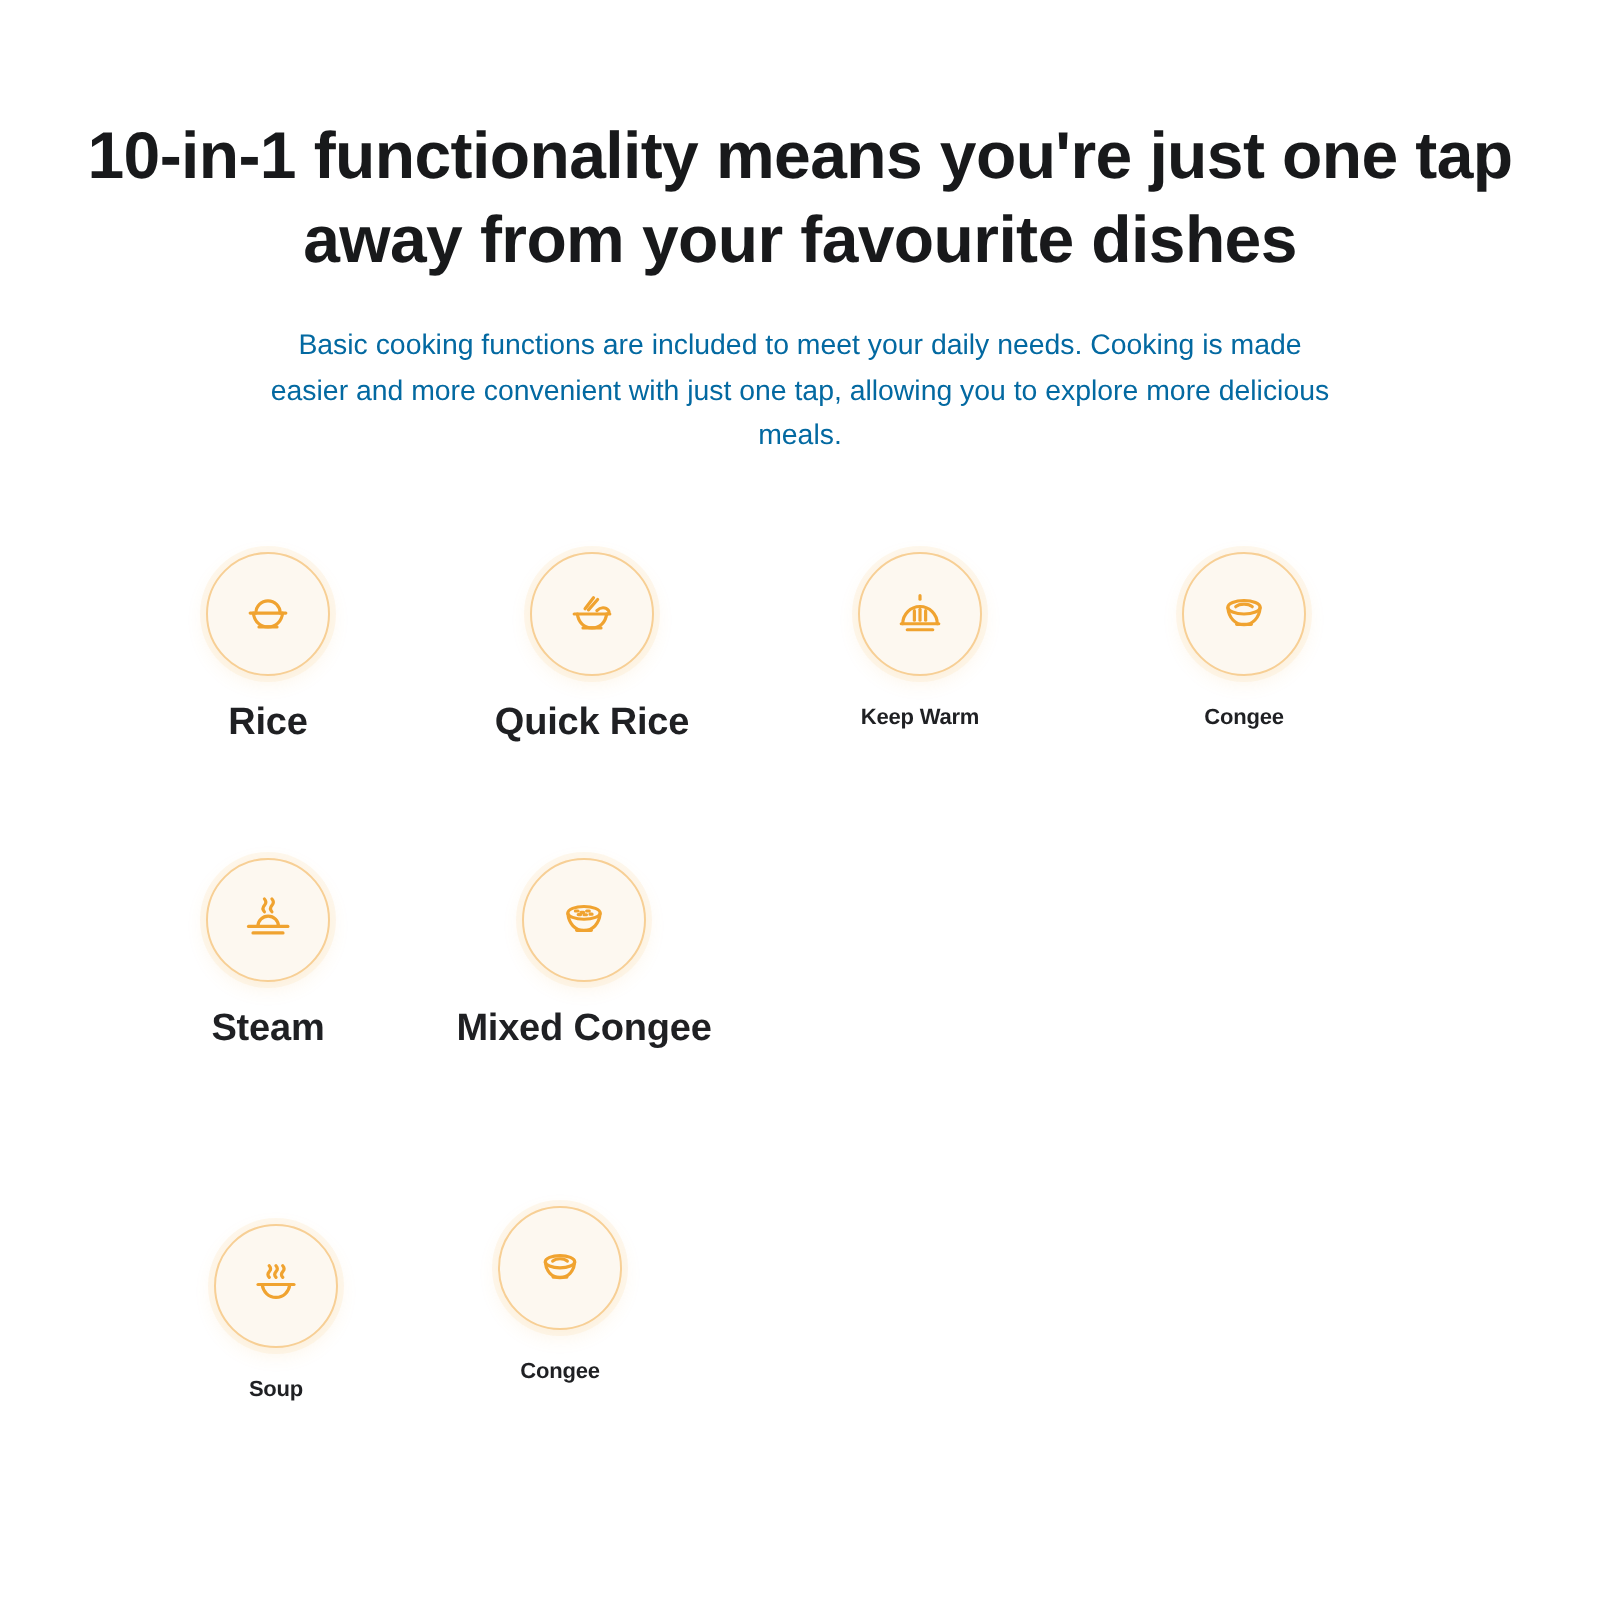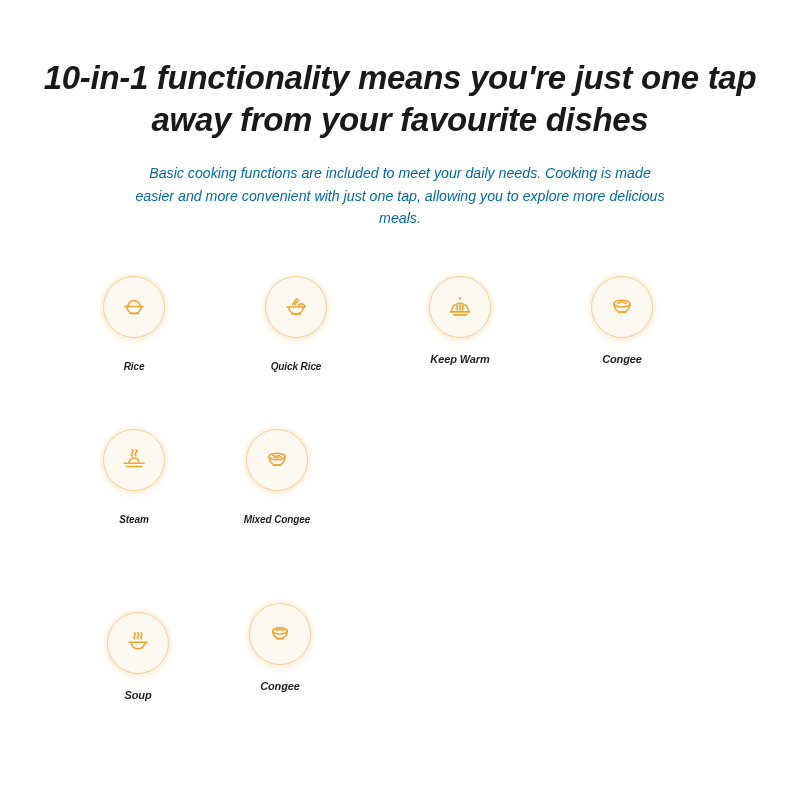--- a/index.html
+++ b/index.html
@@ -12,21 +12,20 @@
     background: #ffffff;
     font-family: "Liberation Sans", sans-serif;
     overflow: hidden;
     position: relative;
   }
 
   .page {
     position: relative;
     width: 800px;
     height: 800px;
-    font-style: italic;
   }
 
   
   .headline {
     position: absolute;
     left: 30px;
     top: 57px;
     width: 740px;
     text-align: center;
     font-size: 33px;
@@ -76,22 +75,22 @@
     align-items: center;
     justify-content: center;
     box-sizing: border-box;
   }
 
   .badge svg {
     display: block;
   }
 
   .fn-label {
-    margin-top: 23px;
-    font-size: 10px;
+    margin-top: 13px;
+    font-size: 19px;
     font-weight: bold;
     color: #1f2023;
     white-space: nowrap;
     letter-spacing: -0.1px;
   }
 
   .fn-label.lg {
     font-size: 11px;
     margin-top: 15px;
   }
@@ -176,21 +175,21 @@
             <path d="M18.1 11.6c-1-1.1-1-2.3 0-3.4s1-2.3 0-3.4"></path>
             <path d="M10.6 19.4a5.5 5.5 0 0 1 11 0"></path>
             <path d="M5.6 19.4h21"></path>
             <path d="M8 22.9h16"></path>
           </svg>
         </span>
       </div>
       <div class="fn-label">Steam</div>
     </div>
 
-    <div class="fn-item" style="left:277px; top:429px;">
+    <div class="fn-item" style="left:292px; top:429px;">
       <div class="badge">
         <span>
           <svg width="30" height="30" viewBox="0 0 32 32" fill="none" stroke="#f0a330" stroke-width="1.7" stroke-linecap="round" stroke-linejoin="round">
             <ellipse cx="16" cy="12.2" rx="8.6" ry="3.4"></ellipse>
             <path d="M11.4 11.2h1.4M14.4 11.9h1.4M17.4 11.2h1.4M12.9 13.1h1.3M16 13.2h1.3M19.2 12.9h1.1"></path>
             <path d="M7.4 12.6c.5 5.3 3.9 9 8.6 9s8.1-3.7 8.6-9"></path>
             <path d="M12.1 21.5h7.8"></path>
           </svg>
         </span>
       </div>

